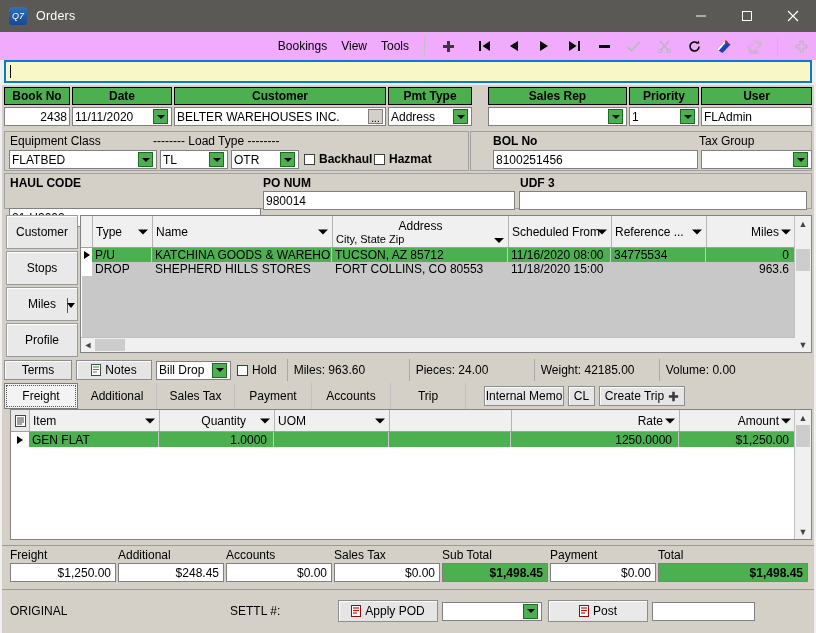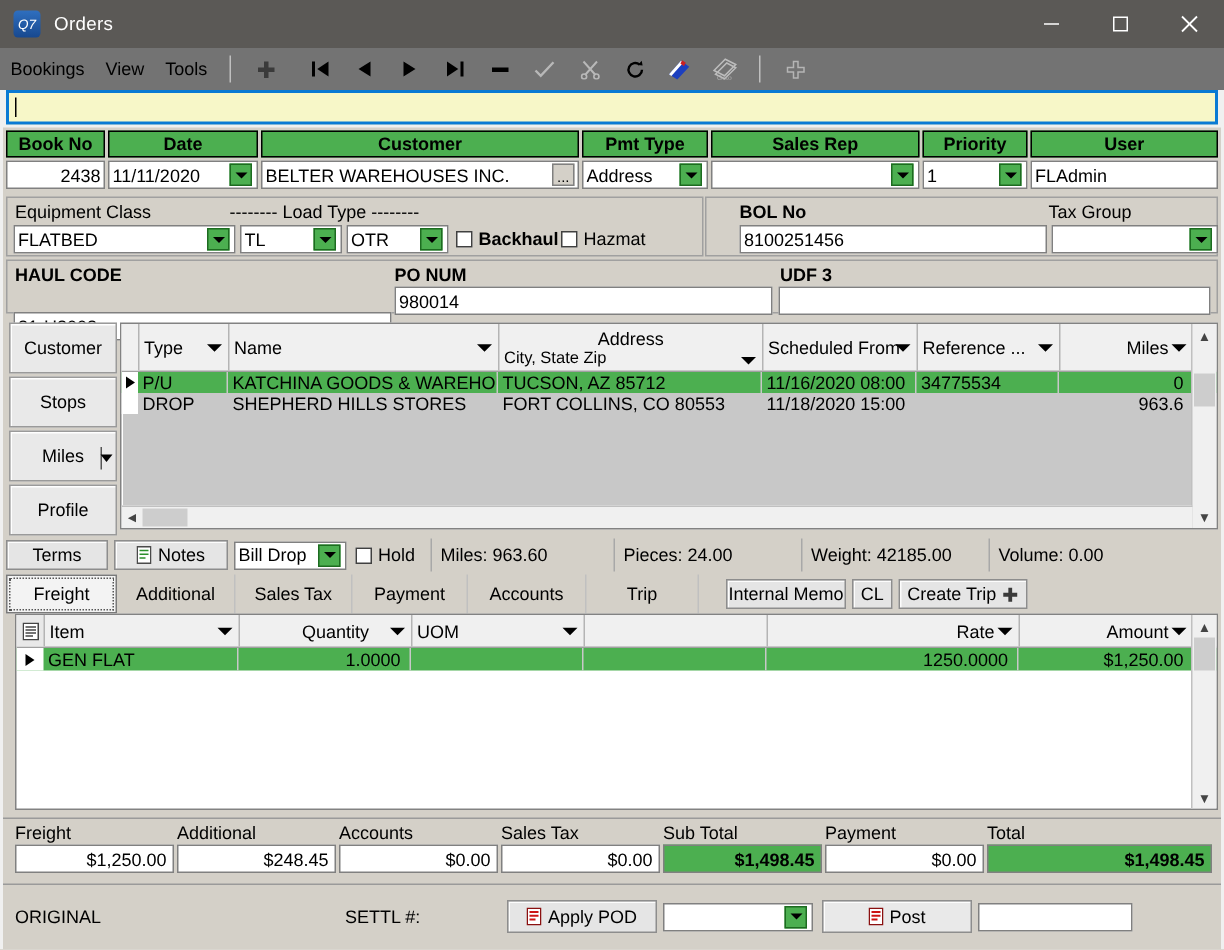--- a/index.html
+++ b/index.html
@@ -16,21 +16,21 @@
   .titlebar{height:32px;background:#5b5956;display:flex;align-items:center;flex:0 0 auto;}
   .app-icon{width:18px;height:18px;margin-left:9px;margin-right:9px;background:linear-gradient(#2f6fbf,#17488f);
             border-radius:3px;color:#fff;font-size:9px;font-weight:normal;display:flex;align-items:center;justify-content:center;
             font-style:italic;}
   .app-title{color:#ffffff;font-size:12.5px;letter-spacing:.2px;}
   .win-btns{margin-left:auto;display:flex;height:32px;}
   .win-btn{width:46px;height:32px;display:flex;align-items:center;justify-content:center;color:#fff;font-size:13px;}
   .win-btn svg{display:block;}
 
   
-  .menubar{height:28px;background:#737373;display:flex;align-items:center;flex:0 0 auto;border-bottom:0;}
+  .menubar{height:28px;background:#f0abfc;display:flex;align-items:center;flex:0 0 auto;border-bottom:0;justify-content:flex-end;}
   .menu-item{padding:3px 7px;font-size:12px;color:#000;}
   .tb-sep{width:1px;height:18px;background:#c0c0c0;margin:0 8px;}
   .tbtn{width:22px;height:22px;display:flex;align-items:center;justify-content:center;margin:0 4px;}
   .tbtn svg{display:block;}
 
   
   .ystrip{margin:0 4px;border:2px solid #0a7ad4;background:#f7f7c8;height:19px;display:flex;align-items:center;flex:0 0 auto;}
   .ycaret{width:1px;height:13px;background:#000;margin-left:4px;}
   .hdr-green{background:#4CAF50;border:1px solid #000;color:#000;font-weight:bold;font-size:12px;
              display:flex;align-items:center;justify-content:center;height:18px;box-sizing:border-box;}
@@ -226,21 +226,21 @@
           <div class="ellip">...</div>
         </div>
       </div>
       <div style="width:84px;margin-left:2px">
         <div class="hdr-green">Pmt Type</div>
         <div class="fld" style="margin-top:2px">
           <div class="txt">Address</div>
           <div class="dd"></div>
         </div>
       </div>
-      <div style="width:139px;margin-left:2px">
+      <div style="width:139px;margin-left:16px">
         <div class="hdr-green">Sales Rep</div>
         <div class="fld" style="margin-top:2px">
           <div class="txt"></div>
           <div class="dd"></div>
         </div>
       </div>
       <div style="width:70px;margin-left:2px">
         <div class="hdr-green">Priority</div>
         <div class="fld" style="margin-top:2px">
           <div class="txt">1</div>
@@ -269,21 +269,21 @@
       <div class="fld abs" style="left:226px;top:18px;width:68px">
         <div class="txt">OTR</div>
         <div class="dd"></div>
       </div>
       <div class="abs" style="left:299px;top:20px;display:flex;align-items:center;gap:4px">
         <span class="chk"></span>
         <span class="lbl" style="font-weight:bold">Backhaul</span>
       </div>
       <div class="abs" style="left:369px;top:20px;display:flex;align-items:center;gap:4px">
         <span class="chk"></span>
-        <span class="lbl" style="font-weight:normal">Hazmat</span>
+        <span class="lbl" style="font-weight:bold">Hazmat</span>
       </div>
     </div>
 
     <div class="abs grp" style="left:468px;top:46px;right:2px;height:40px;">
       <div class="lbl abs" style="left:22px;top:2px;font-weight:bold">BOL No</div>
       <div class="lbl abs" style="left:228px;top:2px">Tax Group</div>
       <div class="fld abs" style="left:22px;top:18px;width:205px">
         <div class="txt">8100251456</div>
       </div>
       <div class="fld abs" style="left:230px;top:18px;width:111px">

